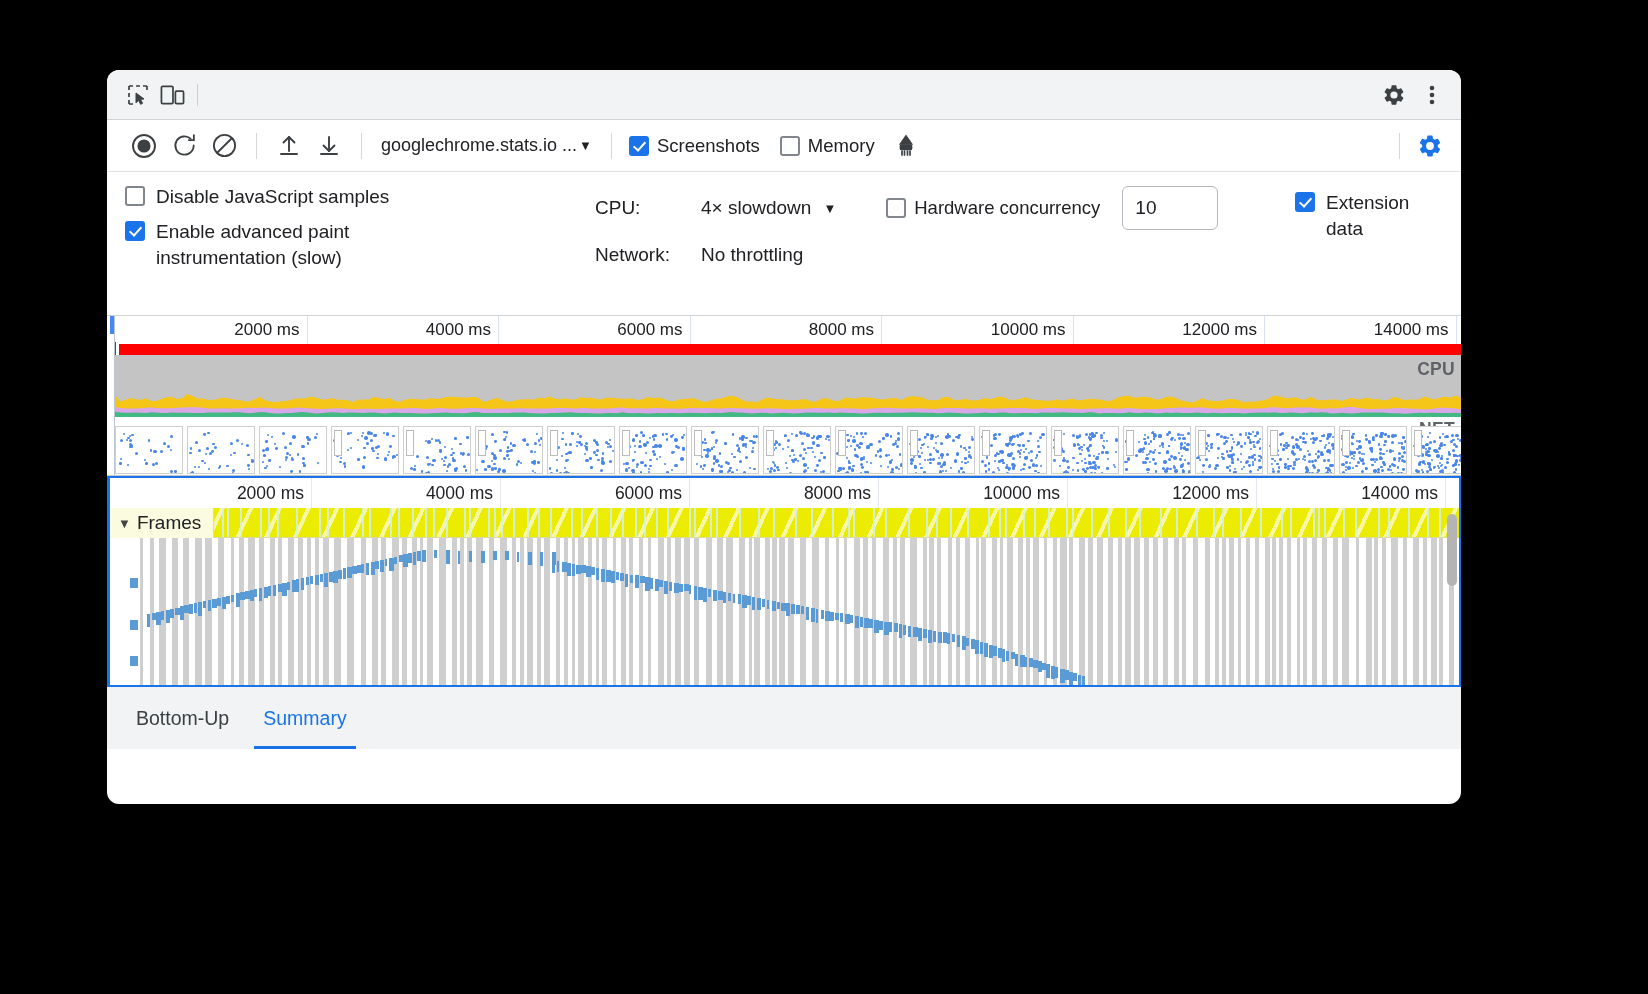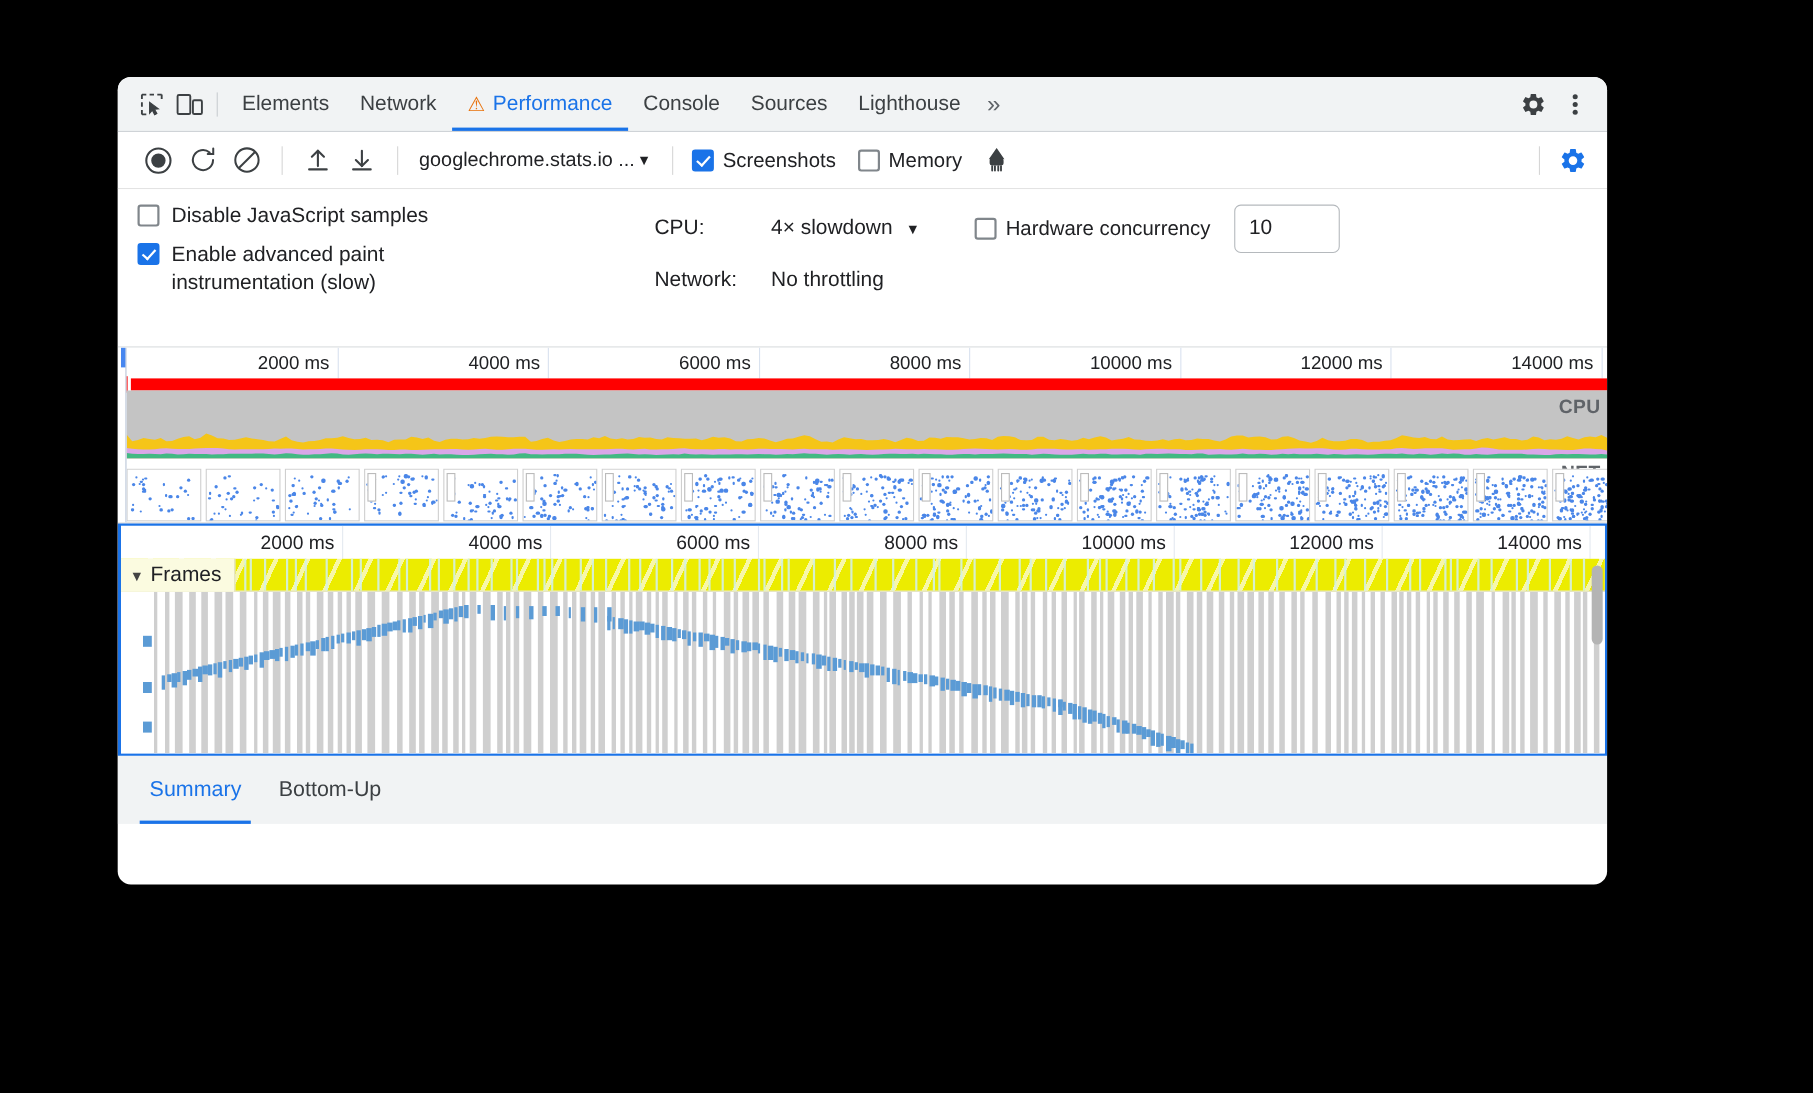--- a/index.html
+++ b/index.html
@@ -288,42 +288,20 @@
         <path d="M10 10 L10 20 L12.5 17.2 L14.6 21.3 L16.6 20.3 L14.5 16.3 L18 16 Z" fill="currentColor" stroke="currentColor" stroke-width="1"></path>
       </svg>
     </div>
     <div class="tb-icon">
       <svg width="25" height="22" viewBox="0 0 26 22" fill="none" stroke="currentColor" stroke-width="1.8">
         <rect x="1.5" y="2" width="12" height="18" rx="1.3"></rect>
         <rect x="16" y="7" width="8.5" height="13" rx="1.3"></rect>
       </svg>
     </div>
     <div class="vsep"></div>
-    <div class="panel-tabs">
-      <div class="ptab">
-        <span>Elements</span>
-      </div>
-      <div class="ptab">
-        <span>Network</span>
-      </div>
-      <div class="ptab active">
-        <span class="warn">⚠</span>
-        <span>Performance</span>
-      </div>
-      <div class="ptab">
-        <span>Console</span>
-      </div>
-      <div class="ptab">
-        <span>Sources</span>
-      </div>
-      <div class="ptab">
-        <span>Lighthouse</span>
-      </div>
-      <div class="more-tabs">»</div>
-    </div>
     <div class="tabstrip-right">
       <div class="tb-icon">
         <svg width="24" height="24" viewBox="0 0 24 24" fill="currentColor">
           <path d="M19.14 12.94a7.1 7.1 0 000-1.88l2.03-1.58a.5.5 0 00.12-.64l-1.92-3.32a.5.5 0 00-.6-.22l-2.39.96a7 7 0 00-1.62-.94l-.36-2.54a.5.5 0 00-.5-.42h-3.84a.5.5 0 00-.5.42l-.36 2.54c-.58.24-1.12.56-1.62.94l-2.39-.96a.5.5 0 00-.6.22L2.67 8.84a.5.5 0 00.12.64l2.03 1.58a7.1 7.1 0 000 1.88l-2.03 1.58a.5.5 0 00-.12.64l1.92 3.32c.12.22.38.3.6.22l2.39-.96c.5.38 1.04.7 1.62.94l.36 2.54c.04.24.25.42.5.42h3.84c.25 0 .46-.18.5-.42l.36-2.54c.58-.24 1.12-.56 1.62-.94l2.39.96c.22.08.48 0 .6-.22l1.92-3.32a.5.5 0 00-.12-.64l-2.03-1.58zM12 15.6A3.6 3.6 0 1115.6 12 3.6 3.6 0 0112 15.6z"></path>
         </svg>
       </div>
       <div class="tb-icon">
         <svg width="6" height="24" viewBox="0 0 6 24" fill="currentColor">
           <circle cx="3" cy="5" r="2.3"></circle>
             <circle cx="3" cy="12" r="2.3"></circle>
@@ -424,20 +402,26 @@
         <div class="numbox" style="margin-left:12px;">
           <span>10</span>
         </div>
       </div>
       <div class="trow">
         <span class="tlabel w">Network:</span>
         <span class="tlabel">No throttling</span>
       </div>
     </div>
 
+    <div id="settings-right">
+      <div class="srow">
+        <div class="cbox on"></div>
+        <span class="txt" style="max-width:110px; display:inline-block;">Extension data</span>
+      </div>
+    </div>
   </div>
 
   <div id="overview">
     <div class="leftedge">
       <div class="blue-handle"></div>
     </div>
     <div class="ov-ruler" id="ov-ruler">
         <div class="tickline" style="left: 199.5px;"></div>
         <div class="ticklabel" style="left: 199.5px;">2000 ms</div>
         <div class="tickline" style="left: 391px;"></div>
@@ -2367,20 +2351,20 @@
           <div class="bluebar" style="left: 8px; top: 82px; width: 8px; height: 10px;"></div>
           <div class="bluebar" style="left: 8px; top: 118px; width: 8px; height: 10px;"></div>
         </div>
     </div>
     <div id="scroll-track"></div>
     <div id="scroll-thumb"></div>
 
   </div>
 
   <div id="bottom-tabs">
+    <div class="btab">
+      <span>Bottom-Up</span>
+    </div>
     <div class="btab active">
       <span>Summary</span>
-    </div>
-    <div class="btab">
-      <span>Bottom-Up</span>
     </div>
   </div>
 </div>
 
 </body></html>

